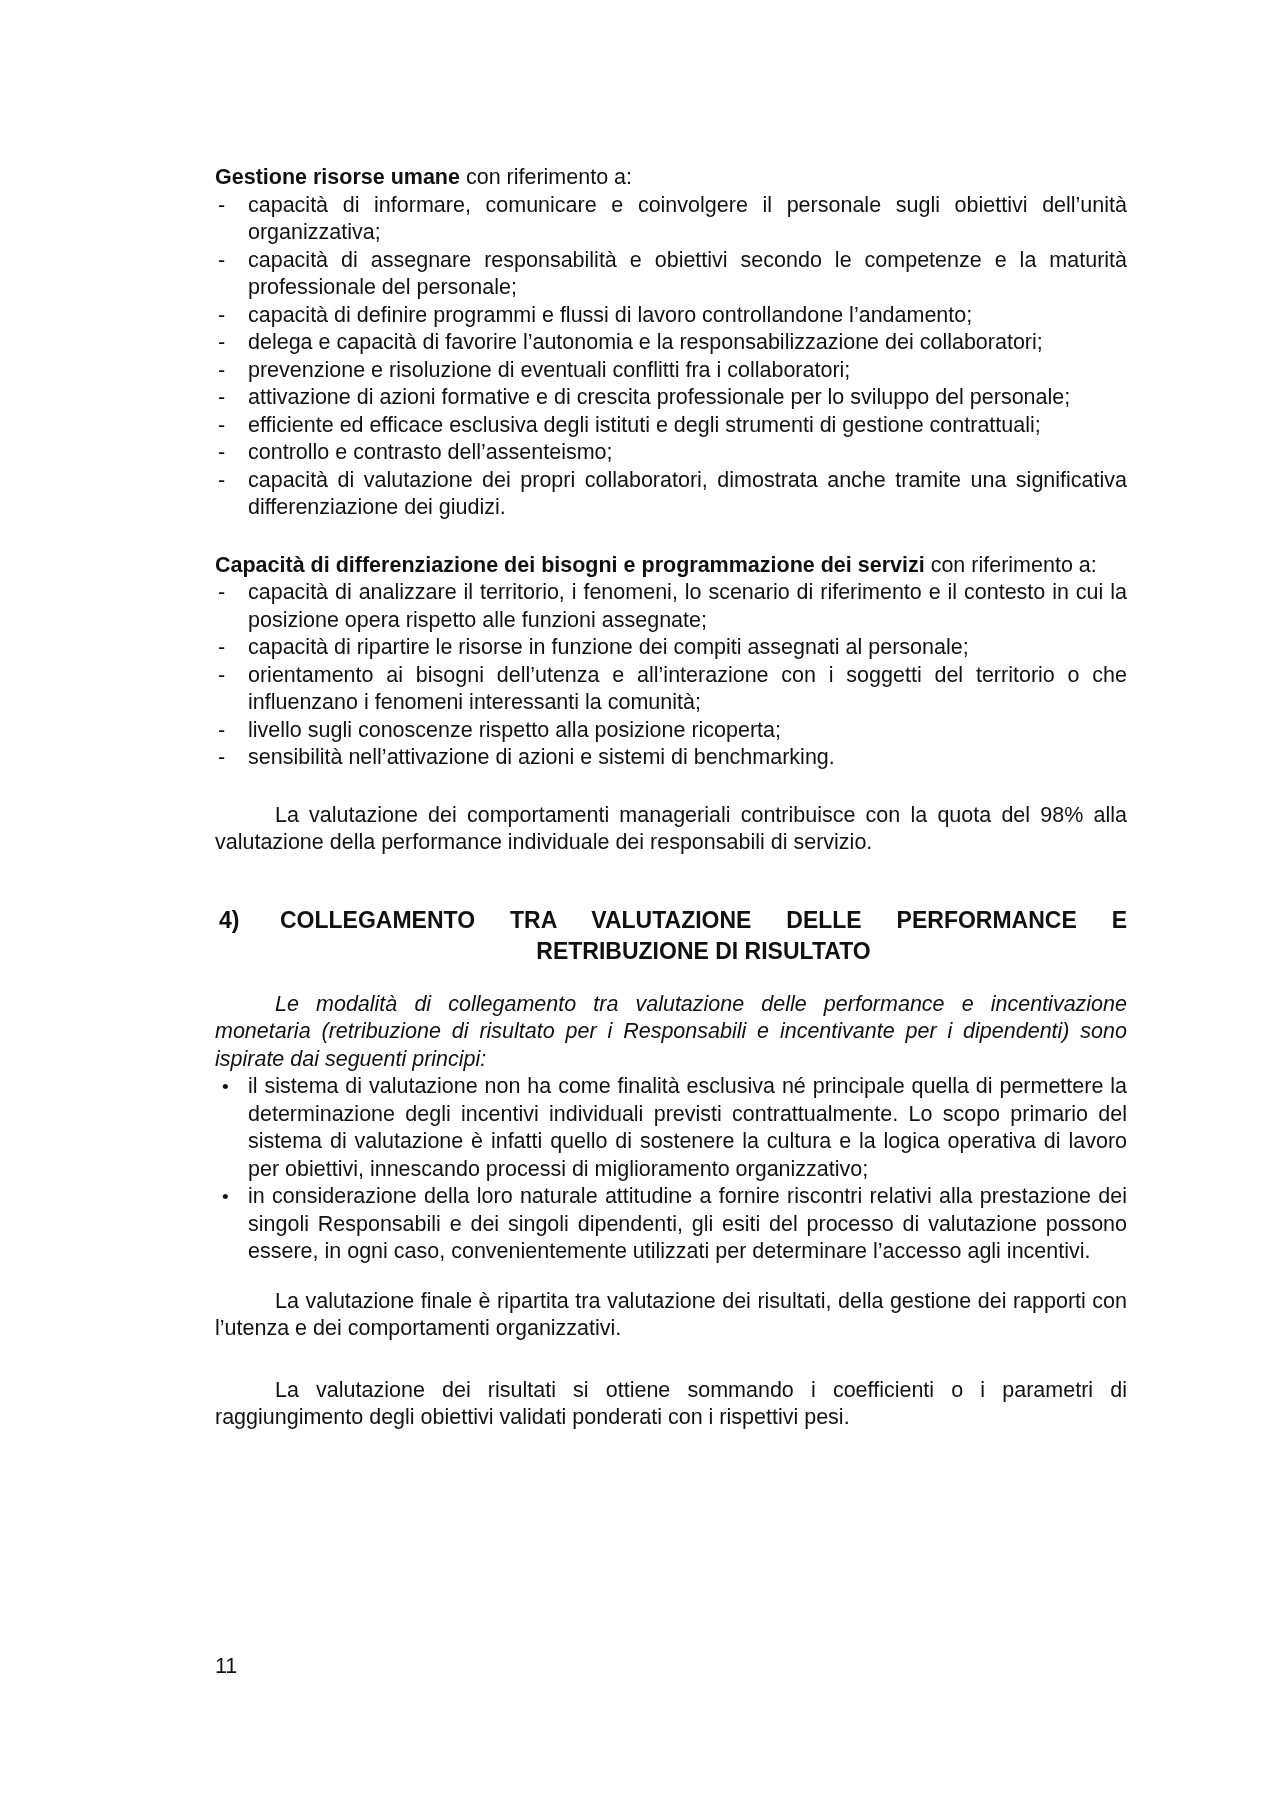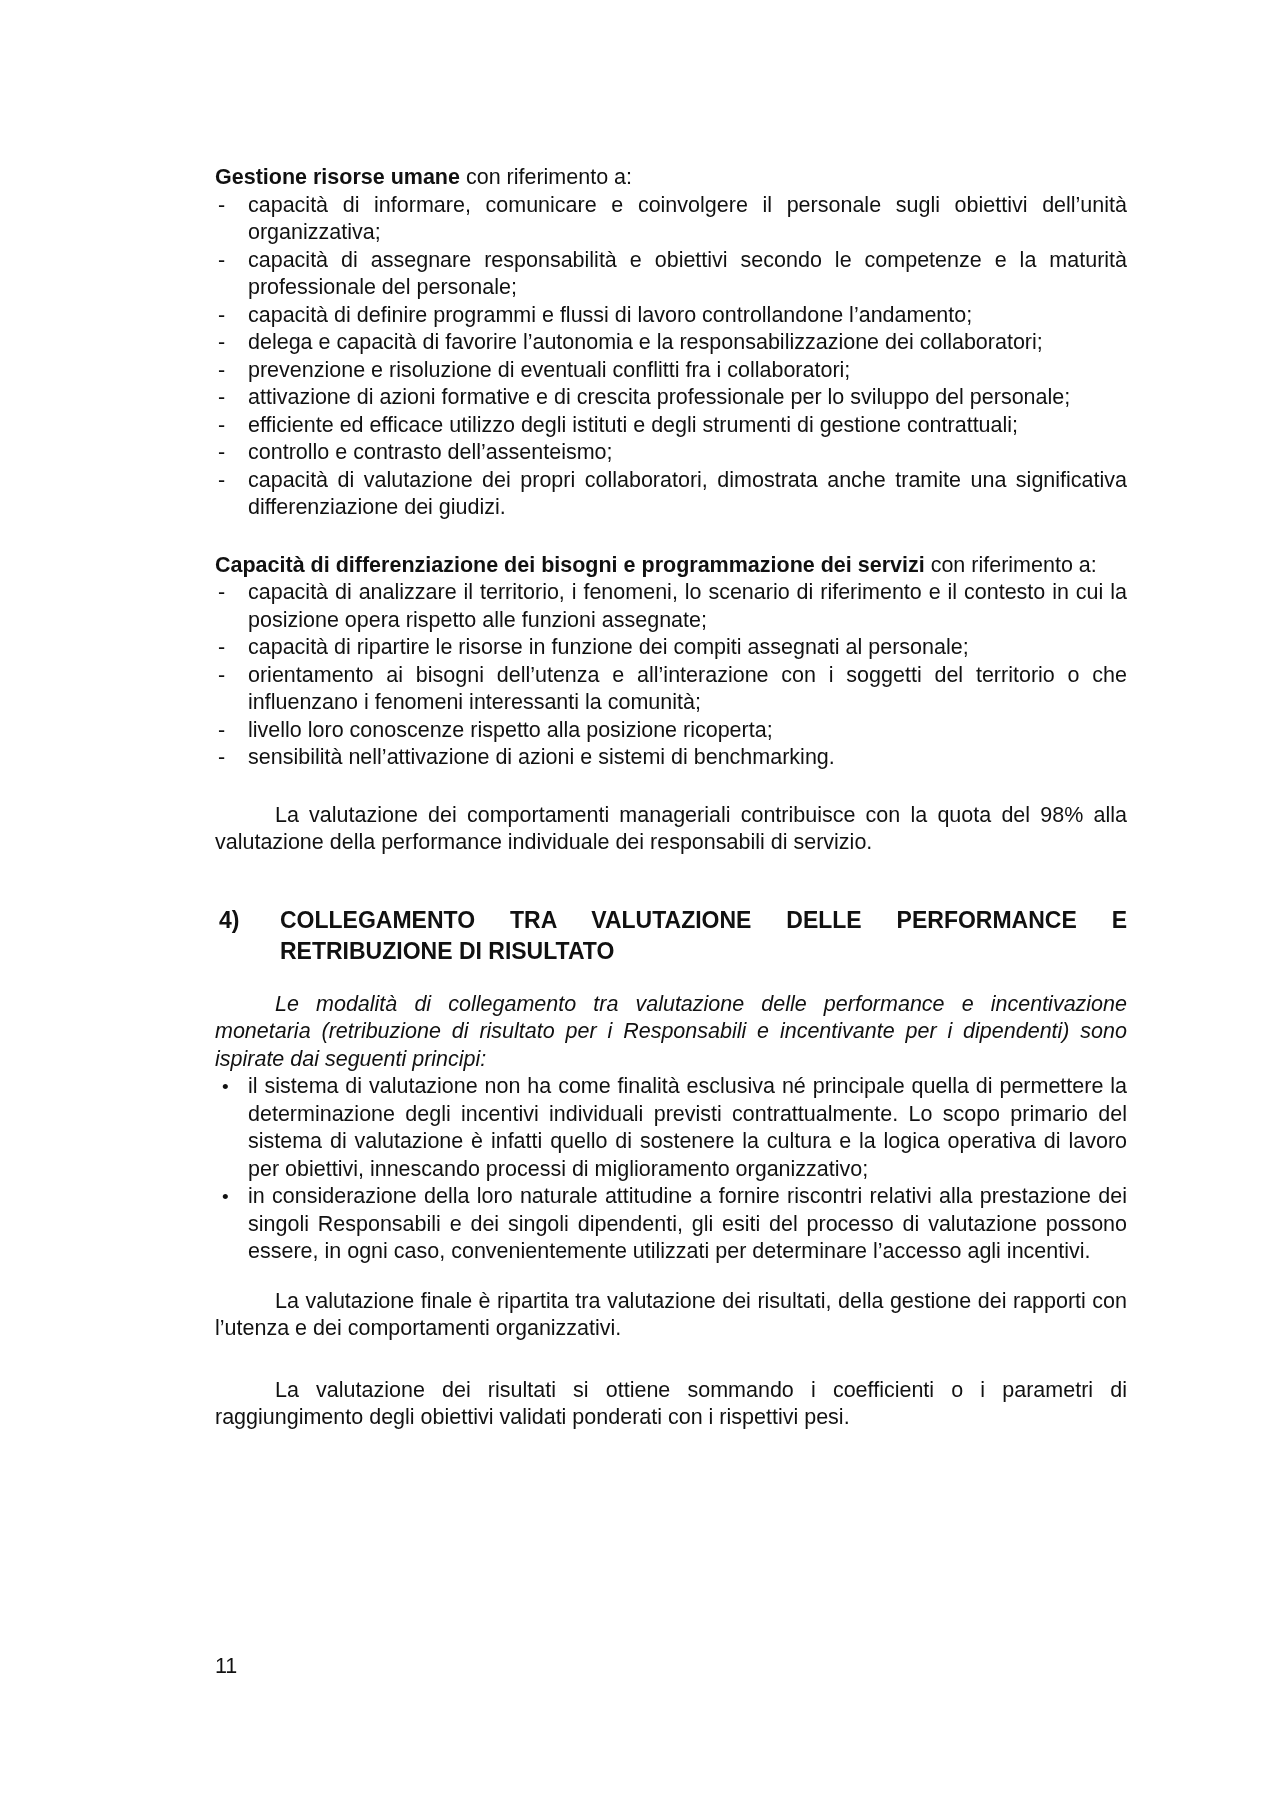--- a/index.html
+++ b/index.html
@@ -36,21 +36,21 @@
   .sec4 {
     position:relative;
     margin-top:48px;
     padding-left:65px;
     font-weight:bold;
     font-size:23px;
     line-height:31px;
   }
   .sec4 .num { position:absolute; left:4px; top:0; }
   .sec4 .line1 { display:block; text-align:justify; text-align-last:justify; }
-  .sec4 .line2 { display:block; }
+  .sec4 .line2 { display:block;text-align:center; }
 
   .sec4-intro { margin-top:24px;font-style:italic; }
 
   .cap-heading { margin-top:30px; }
 
   .para-finale { margin-top:22px; }
   .para-risultati { margin-top:34px; }
 
   .page-number {
     position:absolute;
@@ -66,32 +66,32 @@
 
   <div class="block-heading"><b>Gestione risorse umane</b><span> con riferimento a:</span></div>
 
   <ul class="hang">
     <li><span class="marker">-</span><span>capacità di informare, comunicare e coinvolgere il personale sugli obiettivi dell’unità organizzativa;</span></li>
     <li><span class="marker">-</span><span>capacità di assegnare responsabilità e obiettivi secondo le competenze e la maturità professionale del personale;</span></li>
     <li><span class="marker">-</span><span>capacità di definire programmi e flussi di lavoro controllandone l’andamento;</span></li>
     <li><span class="marker">-</span><span>delega e capacità di favorire l’autonomia e la responsabilizzazione dei collaboratori;</span></li>
     <li><span class="marker">-</span><span>prevenzione e risoluzione di eventuali conflitti fra i collaboratori;</span></li>
     <li><span class="marker">-</span><span>attivazione di azioni formative e di crescita professionale per lo sviluppo del personale;</span></li>
-    <li><span class="marker">-</span><span>efficiente ed efficace utilizzo degli istituti e degli strumenti di gestione contrattuali;</span></li>
+    <li><span class="marker">-</span><span>efficiente ed efficace esclusiva degli istituti e degli strumenti di gestione contrattuali;</span></li>
     <li><span class="marker">-</span><span>controllo e contrasto dell’assenteismo;</span></li>
     <li><span class="marker">-</span><span>capacità di valutazione dei propri collaboratori, dimostrata anche tramite una significativa differenziazione dei giudizi.</span></li>
   </ul>
 
   <div class="block-heading cap-heading"><b>Capacità di differenziazione dei bisogni e programmazione dei servizi</b><span> con riferimento a:</span></div>
 
   <ul class="hang">
     <li><span class="marker">-</span><span>capacità di analizzare il territorio, i fenomeni, lo scenario di riferimento e il contesto in cui la posizione opera rispetto alle funzioni assegnate;</span></li>
     <li><span class="marker">-</span><span>capacità di ripartire le risorse in funzione dei compiti assegnati al personale;</span></li>
     <li><span class="marker">-</span><span>orientamento ai bisogni dell’utenza e all’interazione con i soggetti del territorio o che influenzano i fenomeni interessanti la comunità;</span></li>
-    <li><span class="marker">-</span><span>livello loro conoscenze rispetto alla posizione ricoperta;</span></li>
+    <li><span class="marker">-</span><span>livello sugli conoscenze rispetto alla posizione ricoperta;</span></li>
     <li><span class="marker">-</span><span>sensibilità nell’attivazione di azioni e sistemi di benchmarking.</span></li>
   </ul>
 
   <p class="para para-quota">La valutazione dei comportamenti manageriali contribuisce con la quota del 98% alla valutazione della performance individuale dei responsabili di servizio.</p>
 
   <div class="sec4">
     <span class="num">4)</span>
     <span class="line1">COLLEGAMENTO TRA VALUTAZIONE DELLE PERFORMANCE E</span>
     <span class="line2">RETRIBUZIONE DI RISULTATO</span>
   </div>

